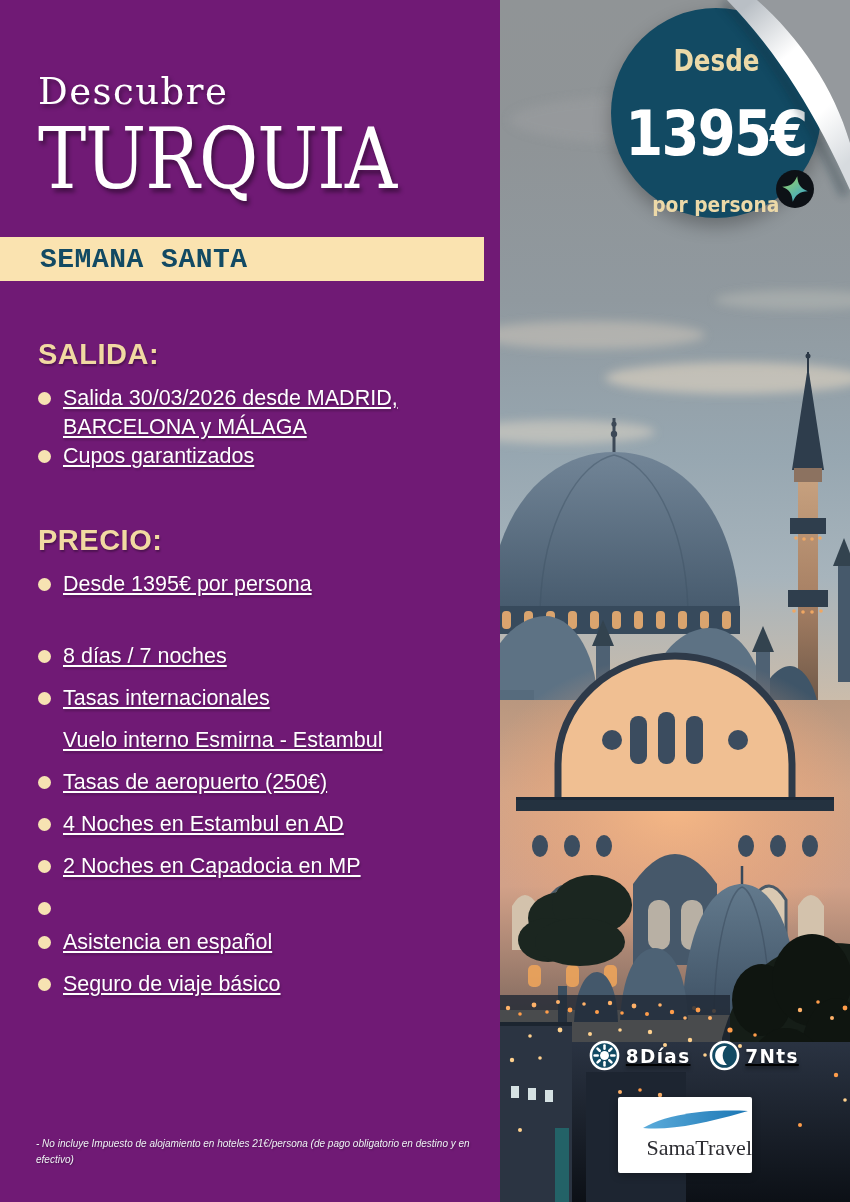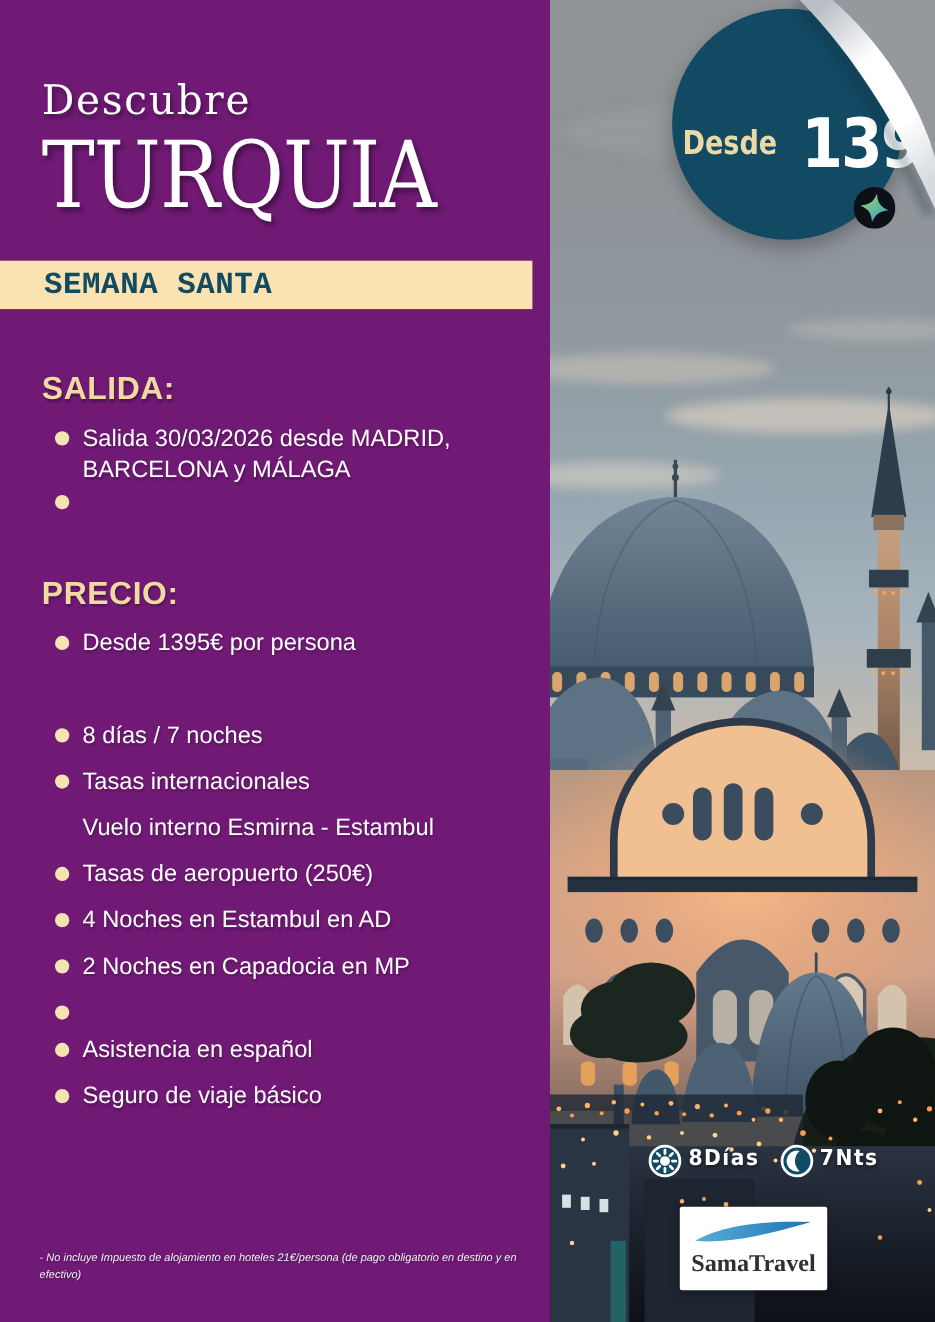--- a/index.html
+++ b/index.html
@@ -26,72 +26,72 @@
     display:flex;align-items:center;padding-left:40px;box-sizing:border-box;z-index:2;font-family:Liberation Mono, monospace;
   }
   .banner span{color:#124a63;font-size:28px;font-weight:bold;letter-spacing:.5px;}
   
   .section{position:absolute;left:38px;color:#fff;z-index:2;}
   .s-salida{top:338px;} .s-precio{top:524px;} .s-circuito{top:642px;}
   .heading{
     margin:0 0 13px 0;font-size:29px;font-weight:bold;color:#f1d9a2;
     letter-spacing:.5px;text-shadow:1px 2px 2px rgba(0,0,0,.3);
   }
-  ul.items{list-style:none;margin:12px;padding:0;width:434px;}
+  ul.items{list-style:none;margin:0;padding:0;width:434px;text-decoration:underline;}
   ul.items li{
     display:flex;font-size:21.5px;line-height:29px;color:#fff;
     text-shadow:1px 2px 2px rgba(0,0,0,.25);
   }
   .s-circuito li{margin-bottom:13px;}
   .bullet{
     flex:0 0 13px;width:13px;height:13px;border-radius:50%;
     background:#f6e3b2;margin:8px 12px 0 0;
   }
   li.cont .bullet{visibility:hidden;}
   
   .footnote{
     position:absolute;left:36px;top:1136px;width:458px;z-index:2;
     font-size:10px;font-style:italic;color:#eef2f4;line-height:1.6;
     text-shadow:1px 1px 2px rgba(0,0,0,.3);
   }
   
   .badge{
     position:absolute;left:611px;top:8px;width:210px;height:210px;border-radius:50%;
     background:#124a63;box-shadow:0 8px 18px rgba(0,0,0,.28);
-    display:flex;flex-direction:row;align-items:center;text-align:center;
+    display:flex;flex-direction:column;align-items:center;text-align:center;
     padding-top:36px;box-sizing:border-box;z-index:3;justify-content:space-between;
   }
   .badge .desde{
     font-family:"DejaVu Sans",sans-serif;font-weight:bold;font-size:30px;
     color:#ecd9a8;transform:scaleX(.82);line-height:34px;
   }
   .badge .price{
     font-family:"DejaVu Sans",sans-serif;font-weight:bold;font-size:62px;
     color:#ffffff;transform:scaleX(.88);line-height:68px;letter-spacing:-2px;
   }
   .badge .per{
     font-family:"DejaVu Sans",sans-serif;font-weight:bold;font-size:22px;
     color:#ecd9a8;transform:scaleX(.85);line-height:26px;margin-top:2px;
   }
   .sparkle{position:absolute;left:165px;top:162px;width:38px;height:38px;}
   .curl{position:absolute;left:600px;top:0;width:250px;height:250px;z-index:4;pointer-events:none;}
   
   .duration{position:absolute;left:589px;top:1040px;display:flex;align-items:center;z-index:2;}
-  .duration .grp{display:flex;align-items:flex-start;}
+  .duration .grp{display:flex;align-items:center;text-decoration:underline;}
   .duration .grp + .grp{margin-left:16px;}
   .duration .lbl{
     font-family:"DejaVu Sans",sans-serif;font-weight:bold;font-size:20px;color:#fff;
     letter-spacing:1.5px;transform:scaleX(.92);margin-left:3px;
     text-shadow:0 2px 4px rgba(0,0,0,.55);
   }
   
   .logo{
     position:absolute;left:618px;top:1097px;width:134px;height:76px;background:#fff;
-    border-radius:2px;display:flex;flex-direction:column;align-items:center;
-    padding-top:11px;box-sizing:border-box;z-index:2;box-shadow:0 2px 8px rgba(0,0,0,.3);font-weight:bold;
+    border-radius:2px;display:flex;flex-direction:column;align-items:flex-end;
+    padding-top:11px;box-sizing:border-box;z-index:2;box-shadow:0 2px 8px rgba(0,0,0,.3);
   }
   .logo .name{
     font-family:"Liberation Serif",serif;font-size:22px;color:#2e2e33;line-height:24px;margin-top:2px;
   }
 </style>
 </head>
 <body>
 
 <div class="poster">
 
@@ -356,20 +356,21 @@
 
   <div class="section s-salida">
     <h2 class="heading">SALIDA:</h2>
     <ul class="items">
       <li>
           <span class="bullet"></span>
           <span>Salida 30/03/2026 desde MADRID, BARCELONA y MÁLAGA</span>
         </li>
       <li>
           <span class="bullet"></span>
+          <span>Cupos garantizados</span>
         </li>
     </ul>
   </div>
 
   <div class="section s-precio">
     <h2 class="heading">PRECIO:</h2>
     <ul class="items">
       <li>
           <span class="bullet"></span>
           <span>Desde 1395€ por persona</span>

